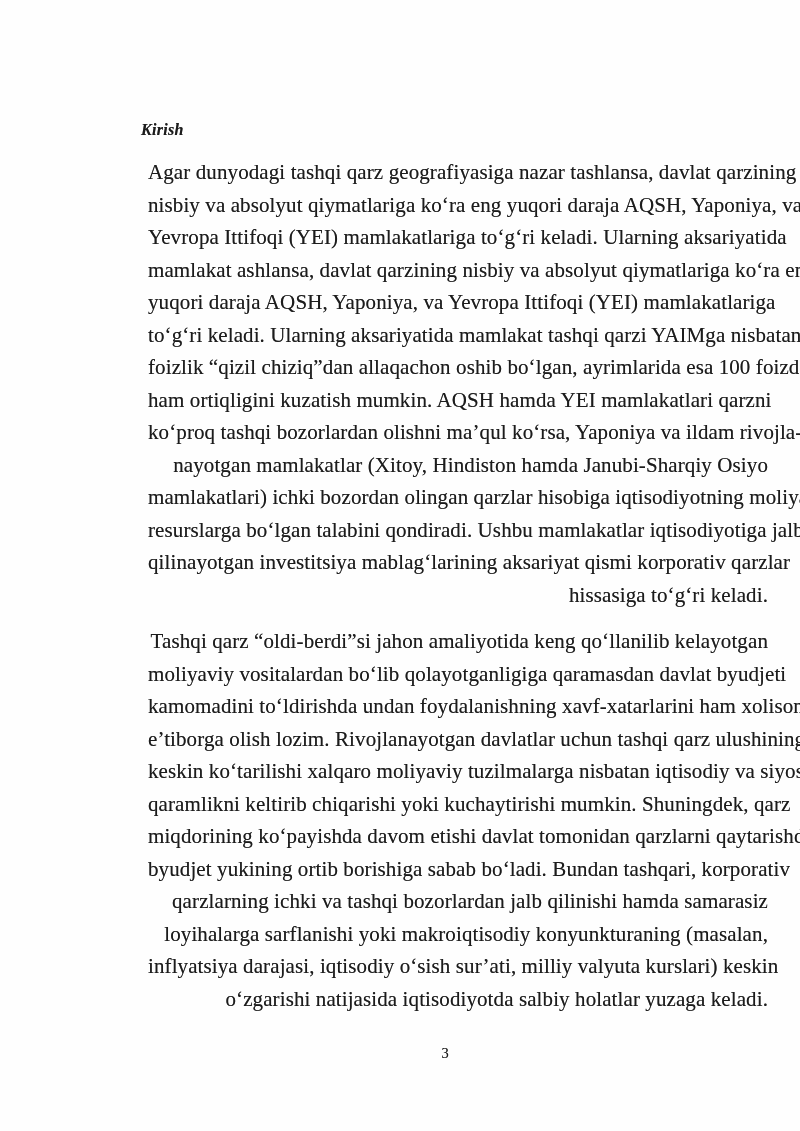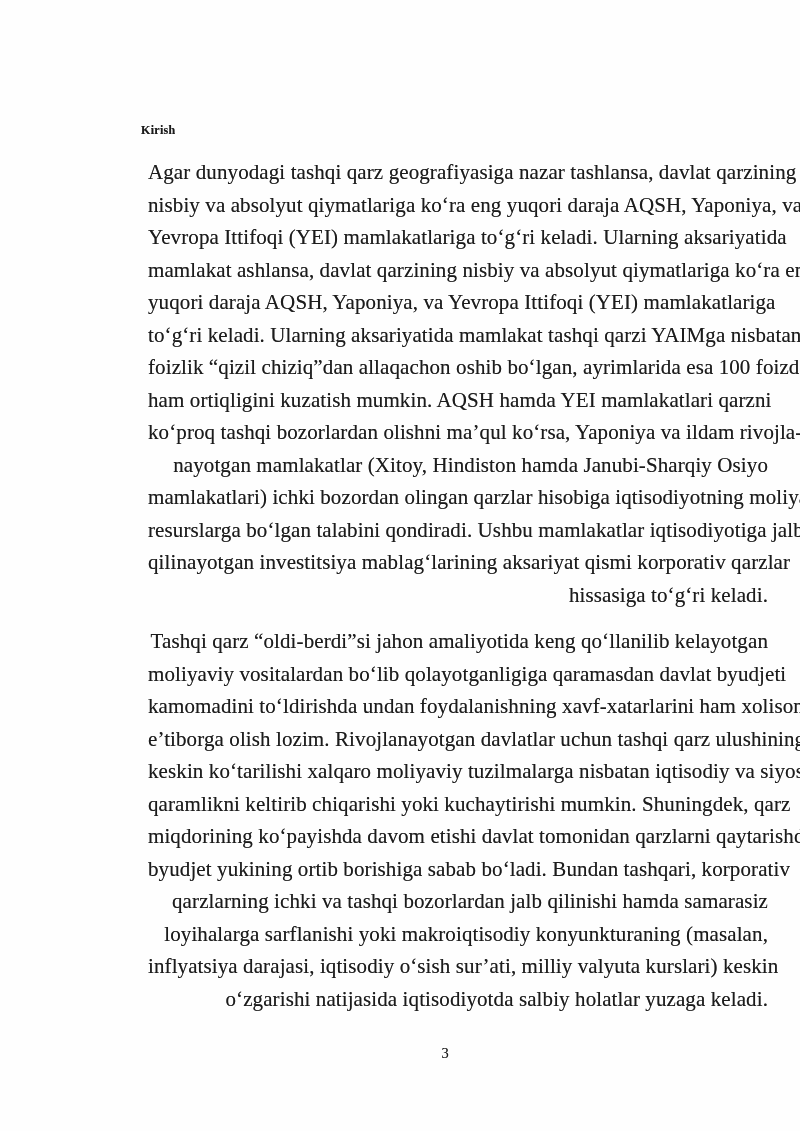--- a/index.html
+++ b/index.html
@@ -12,23 +12,24 @@
     width: 800px;
     height: 1131px;
     background: #fefefe;
     overflow: hidden;
     box-sizing: border-box;
     padding: 118px 55px 0 135px;
     font-family: "Liberation Serif", "DejaVu Serif", serif;
     color: #1c1c1c;
   }
   .heading {
-    font-size: 12px;
+    font-size: 16px;
     line-height: 24px;
     font-weight: bold;
+    font-style: italic;
     margin: 0 0 0 6px;
     letter-spacing: 0.3px;
     text-shadow: 0 0 0.3px rgba(0,0,0,0.55);
   }
   .para {
     white-space: pre;
     font-size: 21px;
     line-height: 32.5px;
     letter-spacing: 0.1px;
     width: 620px;

